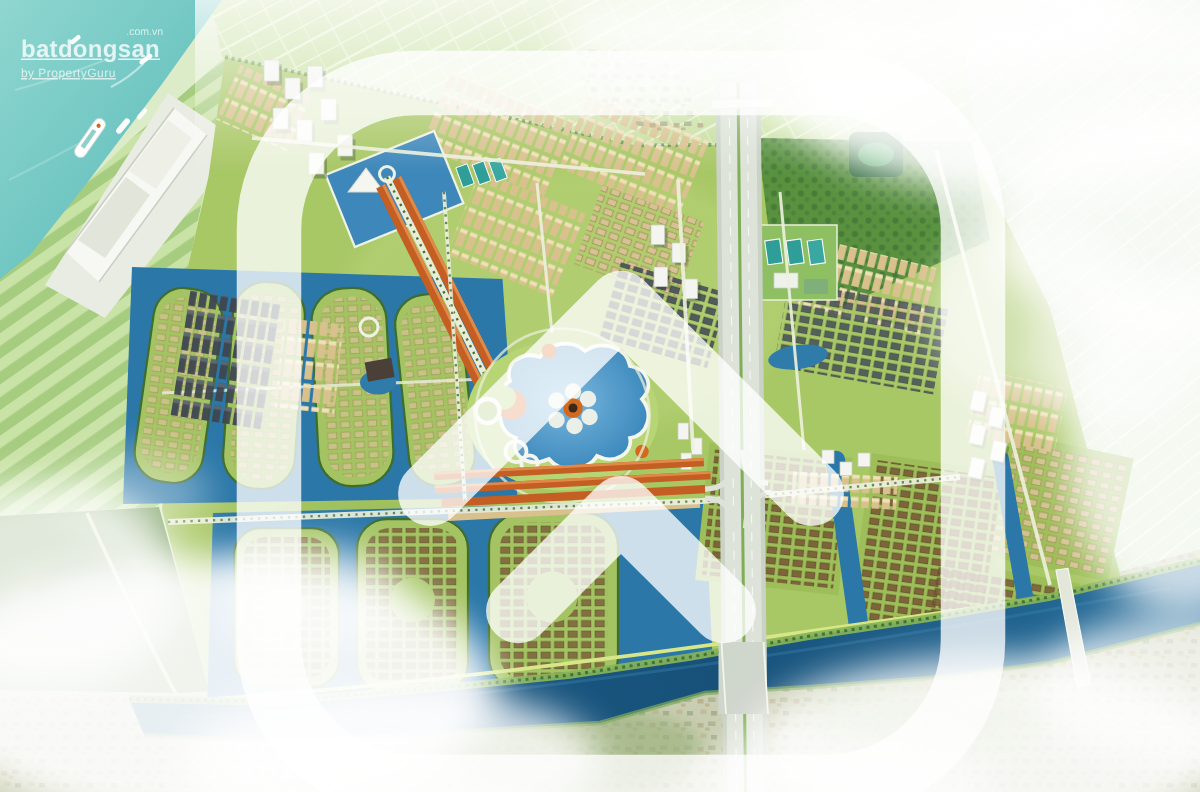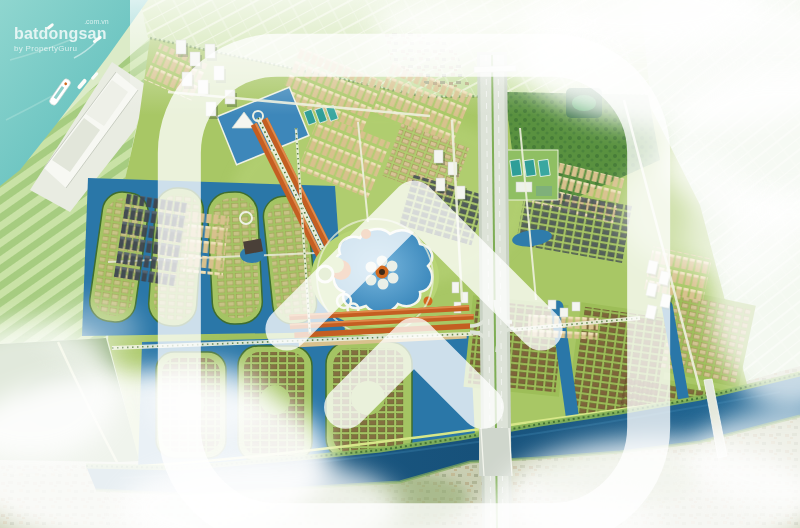--- a/index.html
+++ b/index.html
@@ -3,21 +3,21 @@
 <meta charset="utf-8">
 <style>
   html,body{margin:0;padding:0;background:#222;}
   .stage{
     position:relative;width:800px;height:528px;overflow:hidden;
     font-family:"Liberation Sans",sans-serif;
   }
   .stage svg{position:absolute;left:0;top:0;width:800px;height:528px;display:block;}
   .watermark{
     position:absolute;left:14px;top:26px;display:flex;align-items:center;gap:7px;
-    color:rgba(255,255,255,0.78);z-index:10;pointer-events:none;
+    color:rgba(255,255,255,0.78);z-index:10;pointer-events:none;text-decoration:underline;
   }
   .wm-logo{width:27px;height:27px;flex:0 0 auto;opacity:.85;}
   .wm-text{position:relative;line-height:1;}
   .wm-brand{font-size:16px;font-weight:bold;letter-spacing:.2px;}
   .wm-suffix{position:absolute;right:-2px;top:-8px;font-size:7px;font-weight:normal;opacity:.9;}
   .wm-byline{font-size:8px;margin-top:3px;opacity:.9;letter-spacing:.3px;}
 </style>
 </head>
 <body>
 

